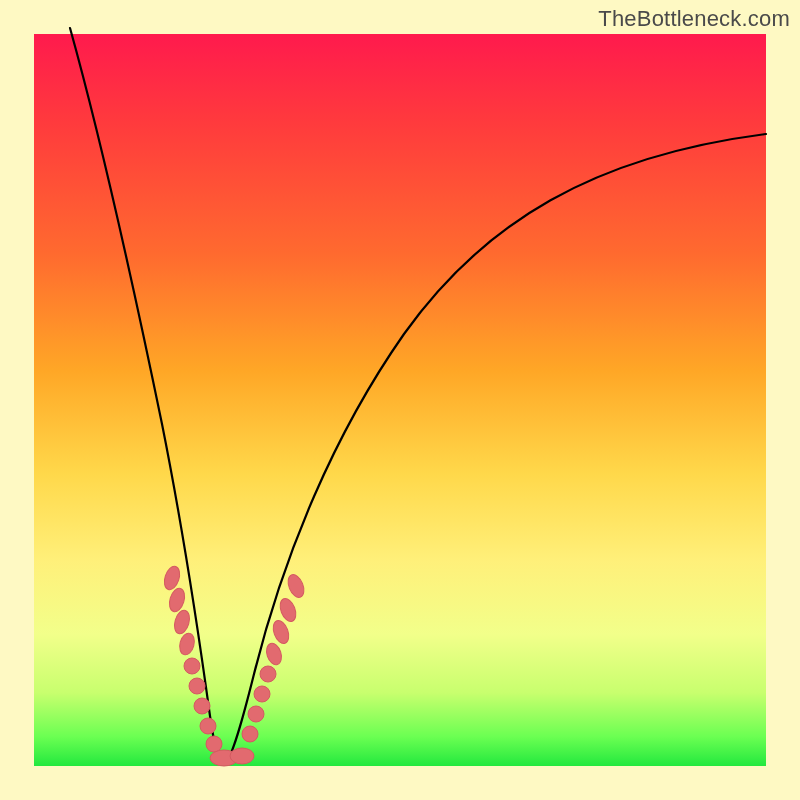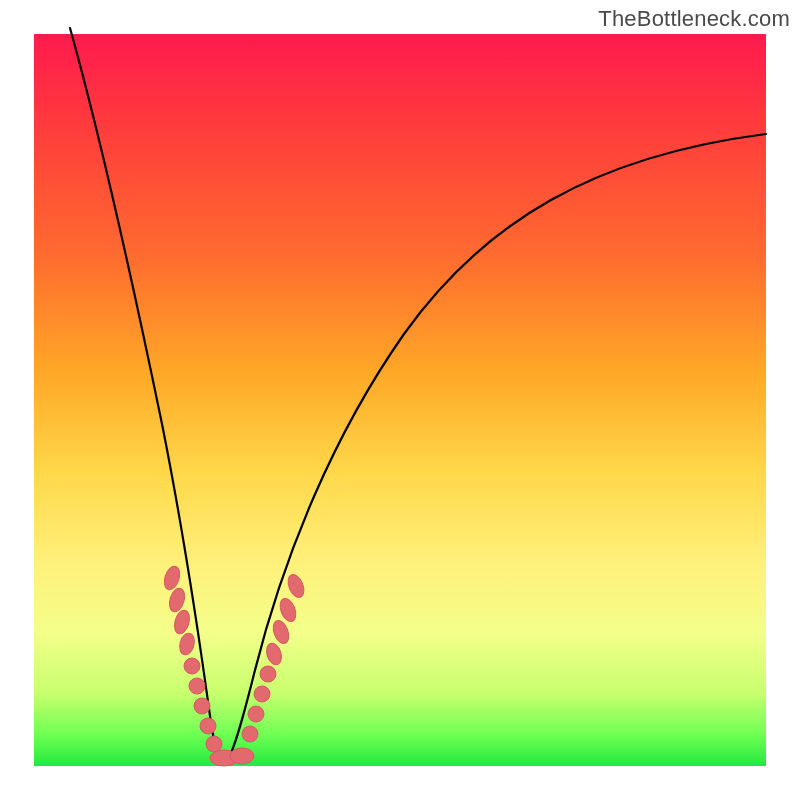--- a/index.html
+++ b/index.html
@@ -10,21 +10,21 @@
     overflow: hidden;
     background: #000;
     font-family: Arial, Helvetica, sans-serif;
   }
   .frame {
     position: absolute;
     left: 0;
     top: 0;
     width: 800px;
     height: 800px;
-    background: #ffffff;
+    background: #fef9c3;
   }
   .plot-area {
     position: absolute;
     left: 34px;
     top: 34px;
     width: 732px;
     height: 732px;
     
     background: linear-gradient(
       to bottom,

